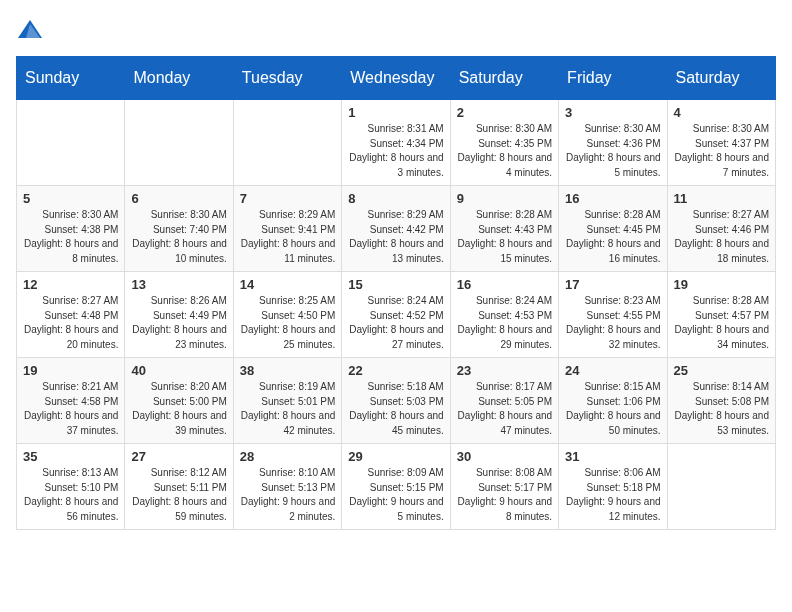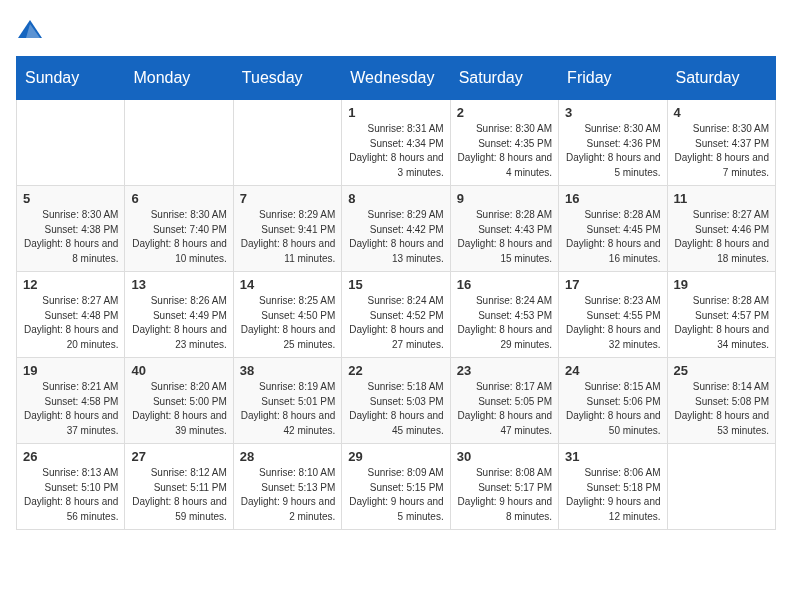--- a/index.html
+++ b/index.html
@@ -285,35 +285,35 @@
         <td>
           <span class="day-num">23</span>
           <div class="day-info">Sunrise: 8:17 AM
 Sunset: 5:05 PM
 Daylight: 8 hours
 and 47 minutes.</div>
         </td>
         <td>
           <span class="day-num">24</span>
           <div class="day-info">Sunrise: 8:15 AM
-Sunset: 5:06 PM
+Sunset: 1:06 PM
 Daylight: 8 hours
 and 50 minutes.</div>
         </td>
         <td>
           <span class="day-num">25</span>
           <div class="day-info">Sunrise: 8:14 AM
 Sunset: 5:08 PM
 Daylight: 8 hours
 and 53 minutes.</div>
         </td>
       </tr>
       <tr>
         <td>
-          <span class="day-num">26</span>
+          <span class="day-num">35</span>
           <div class="day-info">Sunrise: 8:13 AM
 Sunset: 5:10 PM
 Daylight: 8 hours
 and 56 minutes.</div>
         </td>
         <td>
           <span class="day-num">27</span>
           <div class="day-info">Sunrise: 8:12 AM
 Sunset: 5:11 PM
 Daylight: 8 hours

